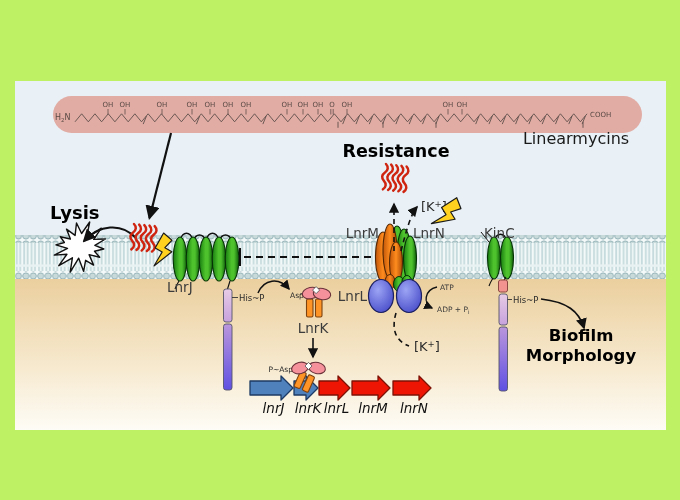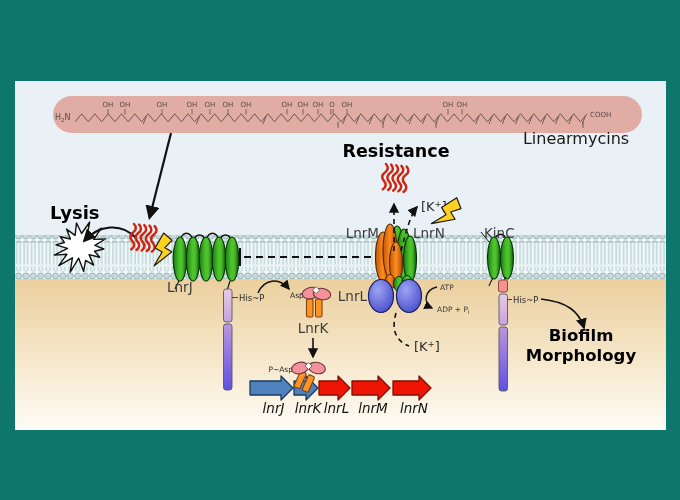--- a/index.html
+++ b/index.html
@@ -1,16 +1,16 @@
 <!DOCTYPE html>
 <html><head>
 <meta charset="utf-8">
 <style>
   html,body{margin:0;padding:0;background:#ffffff;}
-  .stage{position:relative;width:680px;height:500px;background:#0f766e;overflow:hidden;}
+  .stage{position:relative;width:680px;height:500px;background:#bef264;overflow:hidden;}
   svg{position:absolute;left:0;top:0;}
   text{font-family:"DejaVu Sans","Liberation Sans",sans-serif;}
   .tb{font-weight:bold;fill:#000000;}
   .tp{fill:#3c3c3c;}
   .ts{fill:#2b2b2b;}
   .tm{fill:#5a4a45;}
   .tg{fill:#3a3a3a;}
   .ti{font-style:italic;fill:#101010;}
 </style>
 </head>

